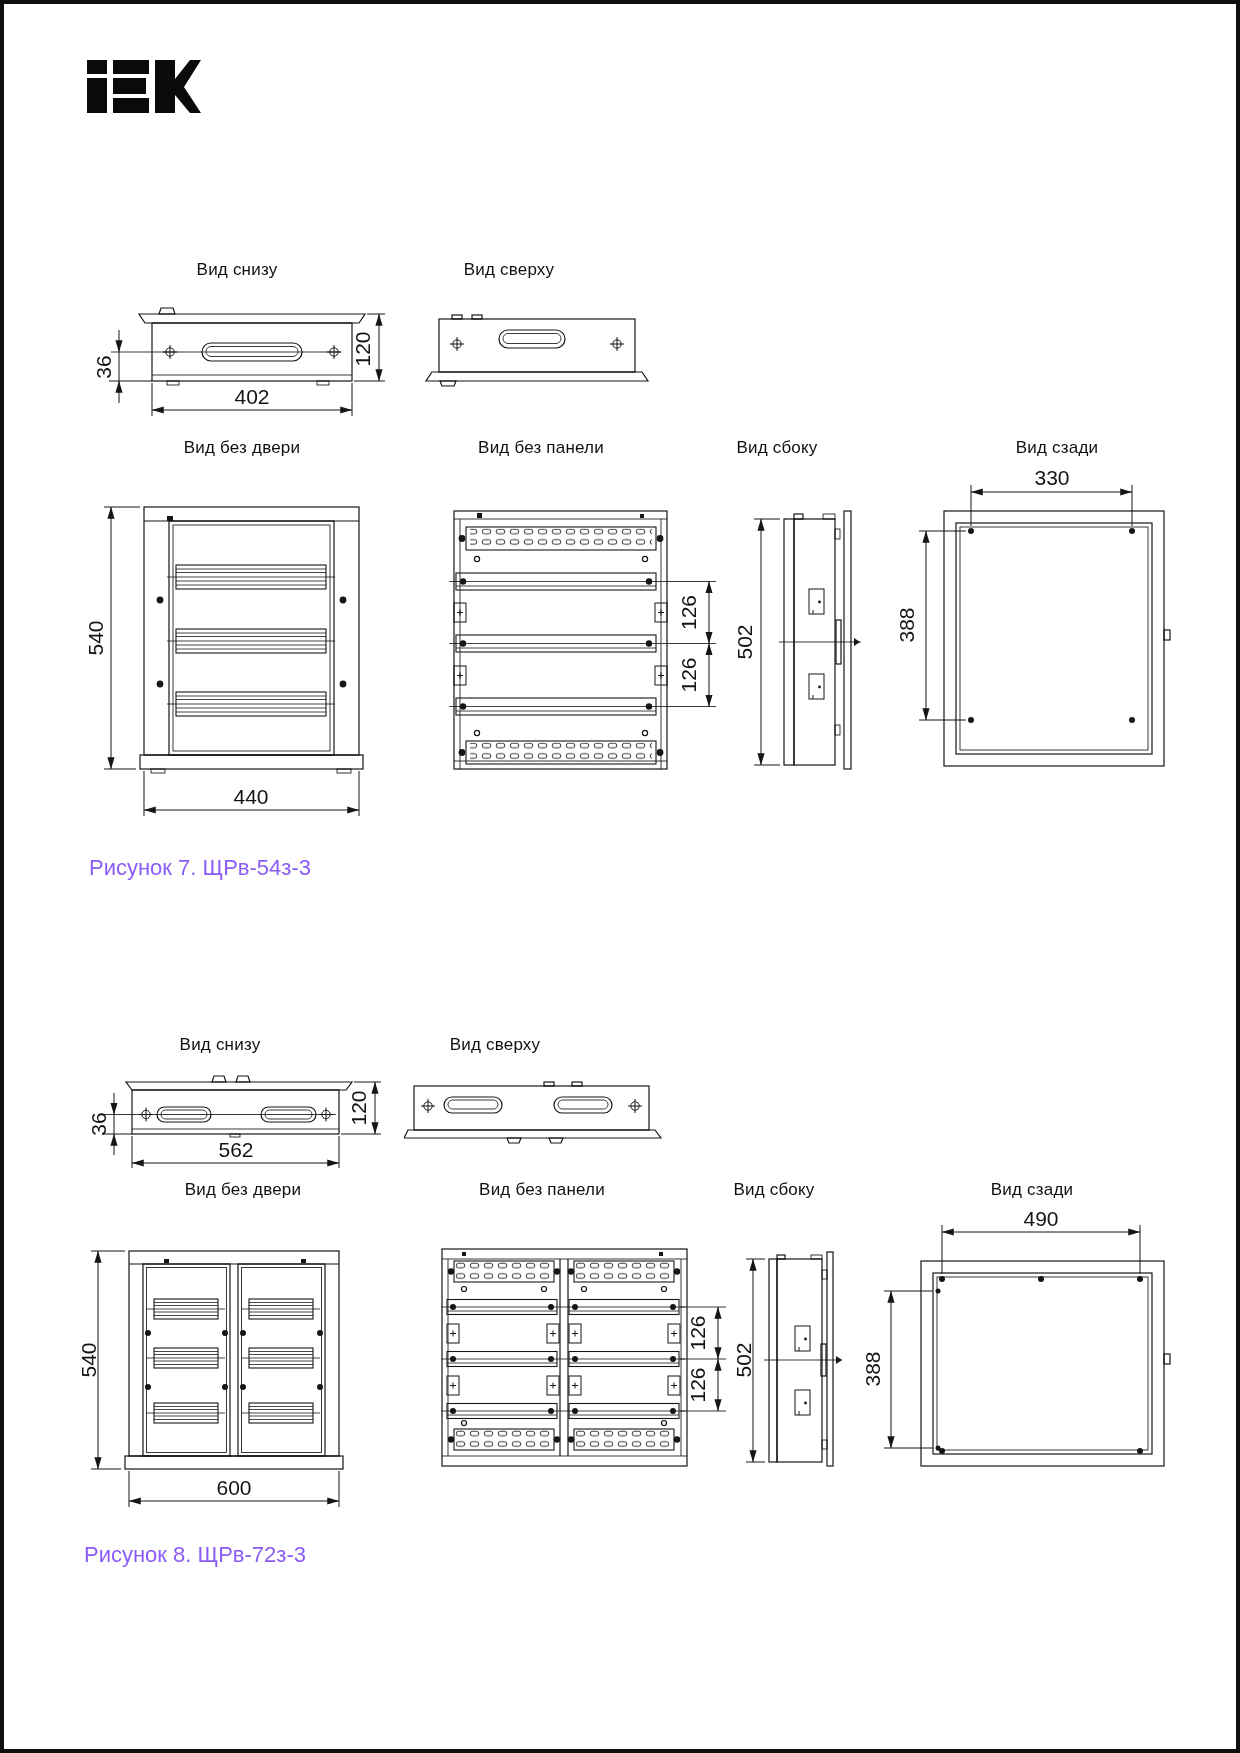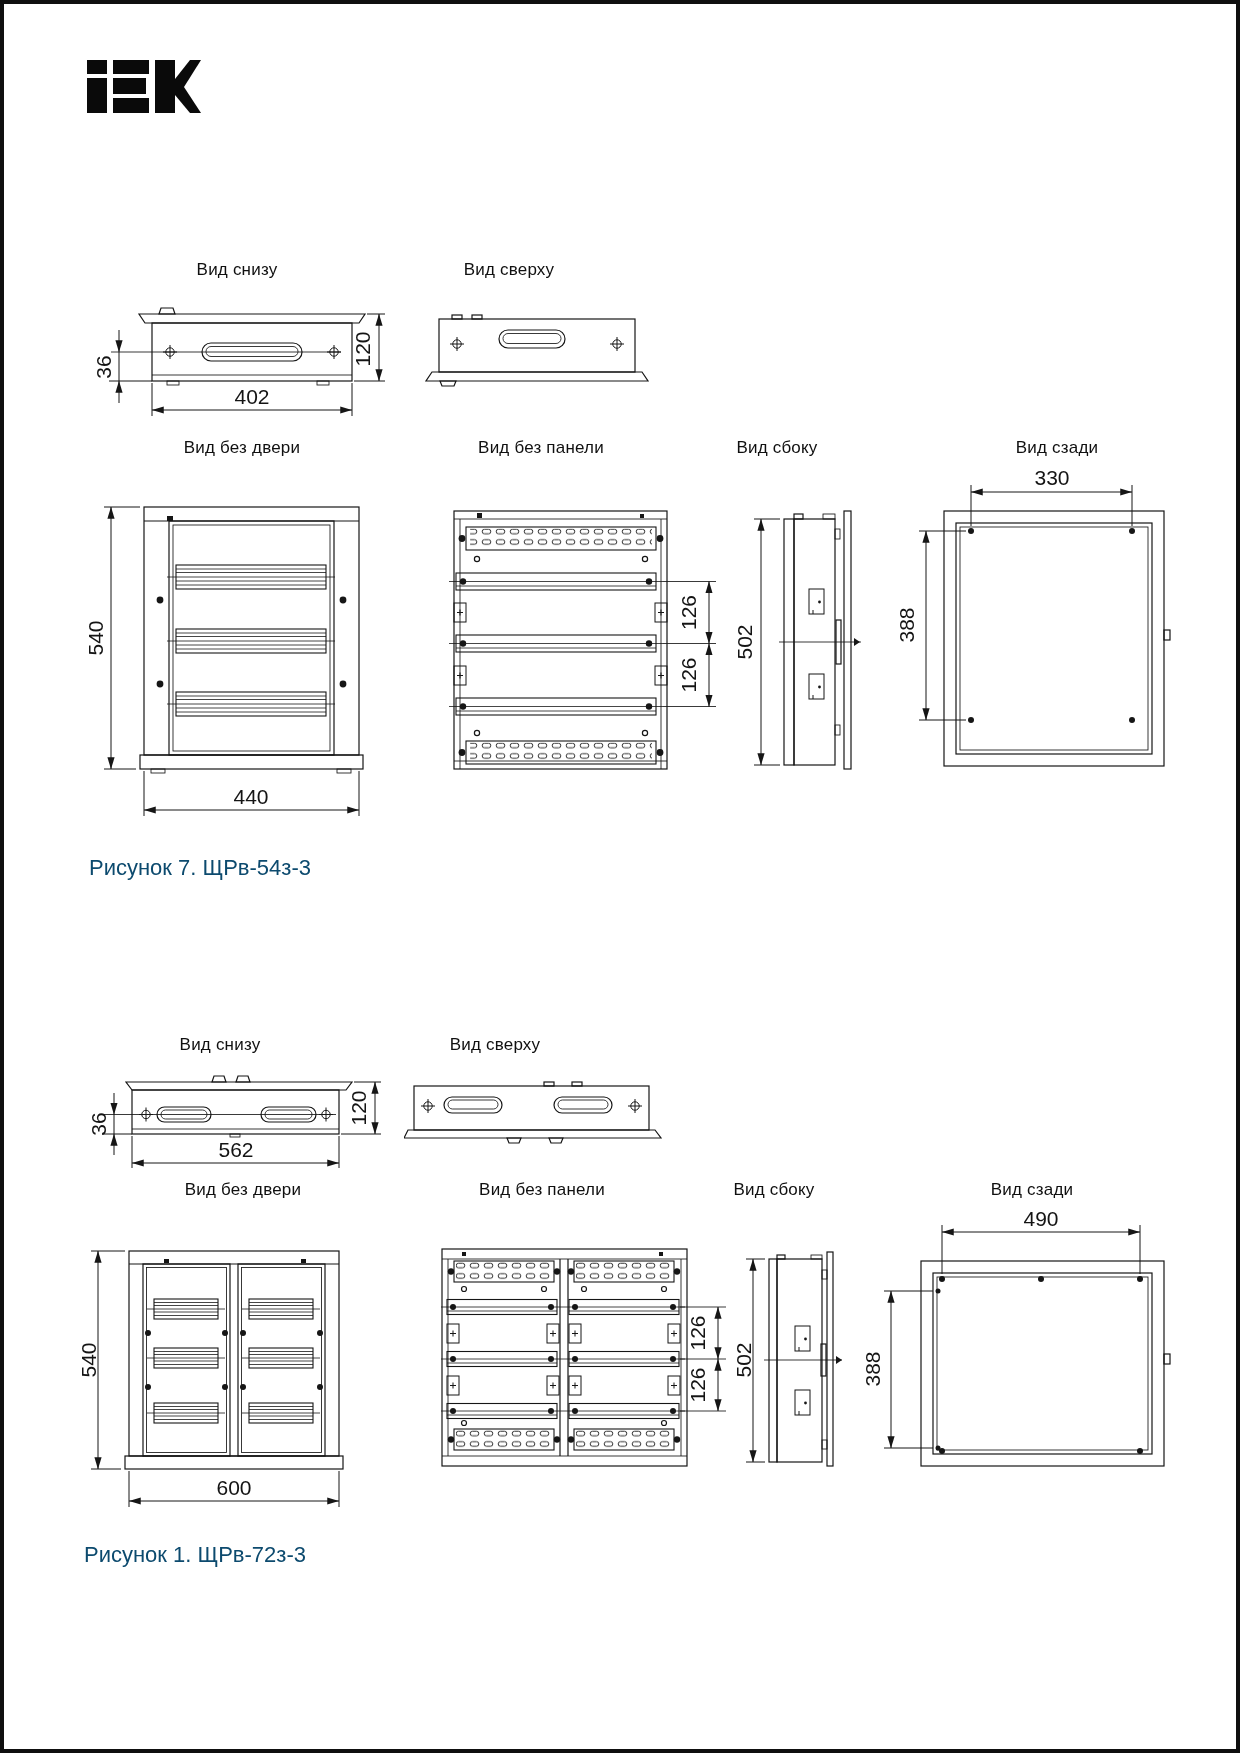--- a/index.html
+++ b/index.html
@@ -2,21 +2,21 @@
 <html><head>
 <meta charset="utf-8">
 <style>
   * { margin:0; padding:0; box-sizing:border-box; }
   html,body { background:#ffffff; font-family:"Liberation Sans", sans-serif; }
   .page { position:relative; width:1240px; height:1753px; background:#ffffff;
           border:4px solid #0f0f0f; overflow:hidden; }
   .fig-group { position:absolute; left:0; top:0; width:100%; height:100%; }
   .vtitle { position:absolute; transform:translateX(-50%); font-size:17px; color:#101010;
             white-space:nowrap; letter-spacing:0.2px; }
-  .caption { position:absolute; font-size:22px; color:#0c4a6e; white-space:nowrap; }
+  .caption { position:absolute; font-size:22px; color:#8b5cf6; white-space:nowrap; }
   .drawing { position:absolute; }
   svg .obj  { stroke:#161616; stroke-width:1.2; fill:none; }
   svg .dim  { stroke:#161616; stroke-width:1; fill:none; }
   svg .thin { stroke-width:0.85; }
   svg .dotfill { fill:#161616; stroke:none; }
   svg .dimtxt { font-family:"Liberation Sans", sans-serif; font-size:21px; fill:#141414; }
 </style>
 </head>
 <body>
 
@@ -474,16 +474,16 @@
         <text class="dimtxt" text-anchor="middle" x="207" y="27">490</text>
       </g>
       <g>
         <line class="dim" x1="99" y1="92" x2="50" y2="92"></line>
         <line class="dim" x1="99" y1="249" x2="50" y2="249"></line>
         <line class="dim" x1="57" y1="92" x2="57" y2="249" marker-start="url(#arw)" marker-end="url(#arw)"></line>
         <text class="dimtxt" text-anchor="middle" x="46" y="170" transform="rotate(-90 46 170)">388</text>
       </g>
     </svg>
 
-    <div class="caption" style="left:80px; top:1538px">Рисунок 1. ЩРв-72з-3</div>
+    <div class="caption" style="left:80px; top:1538px">Рисунок 8. ЩРв-72з-3</div>
   </div>
 
 </div>
 
 </body></html>

